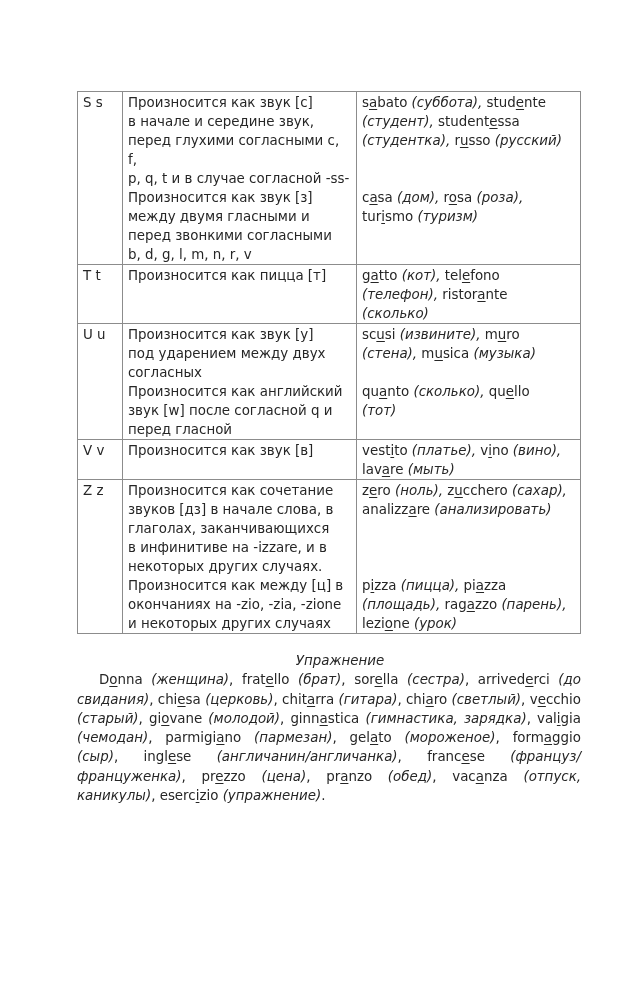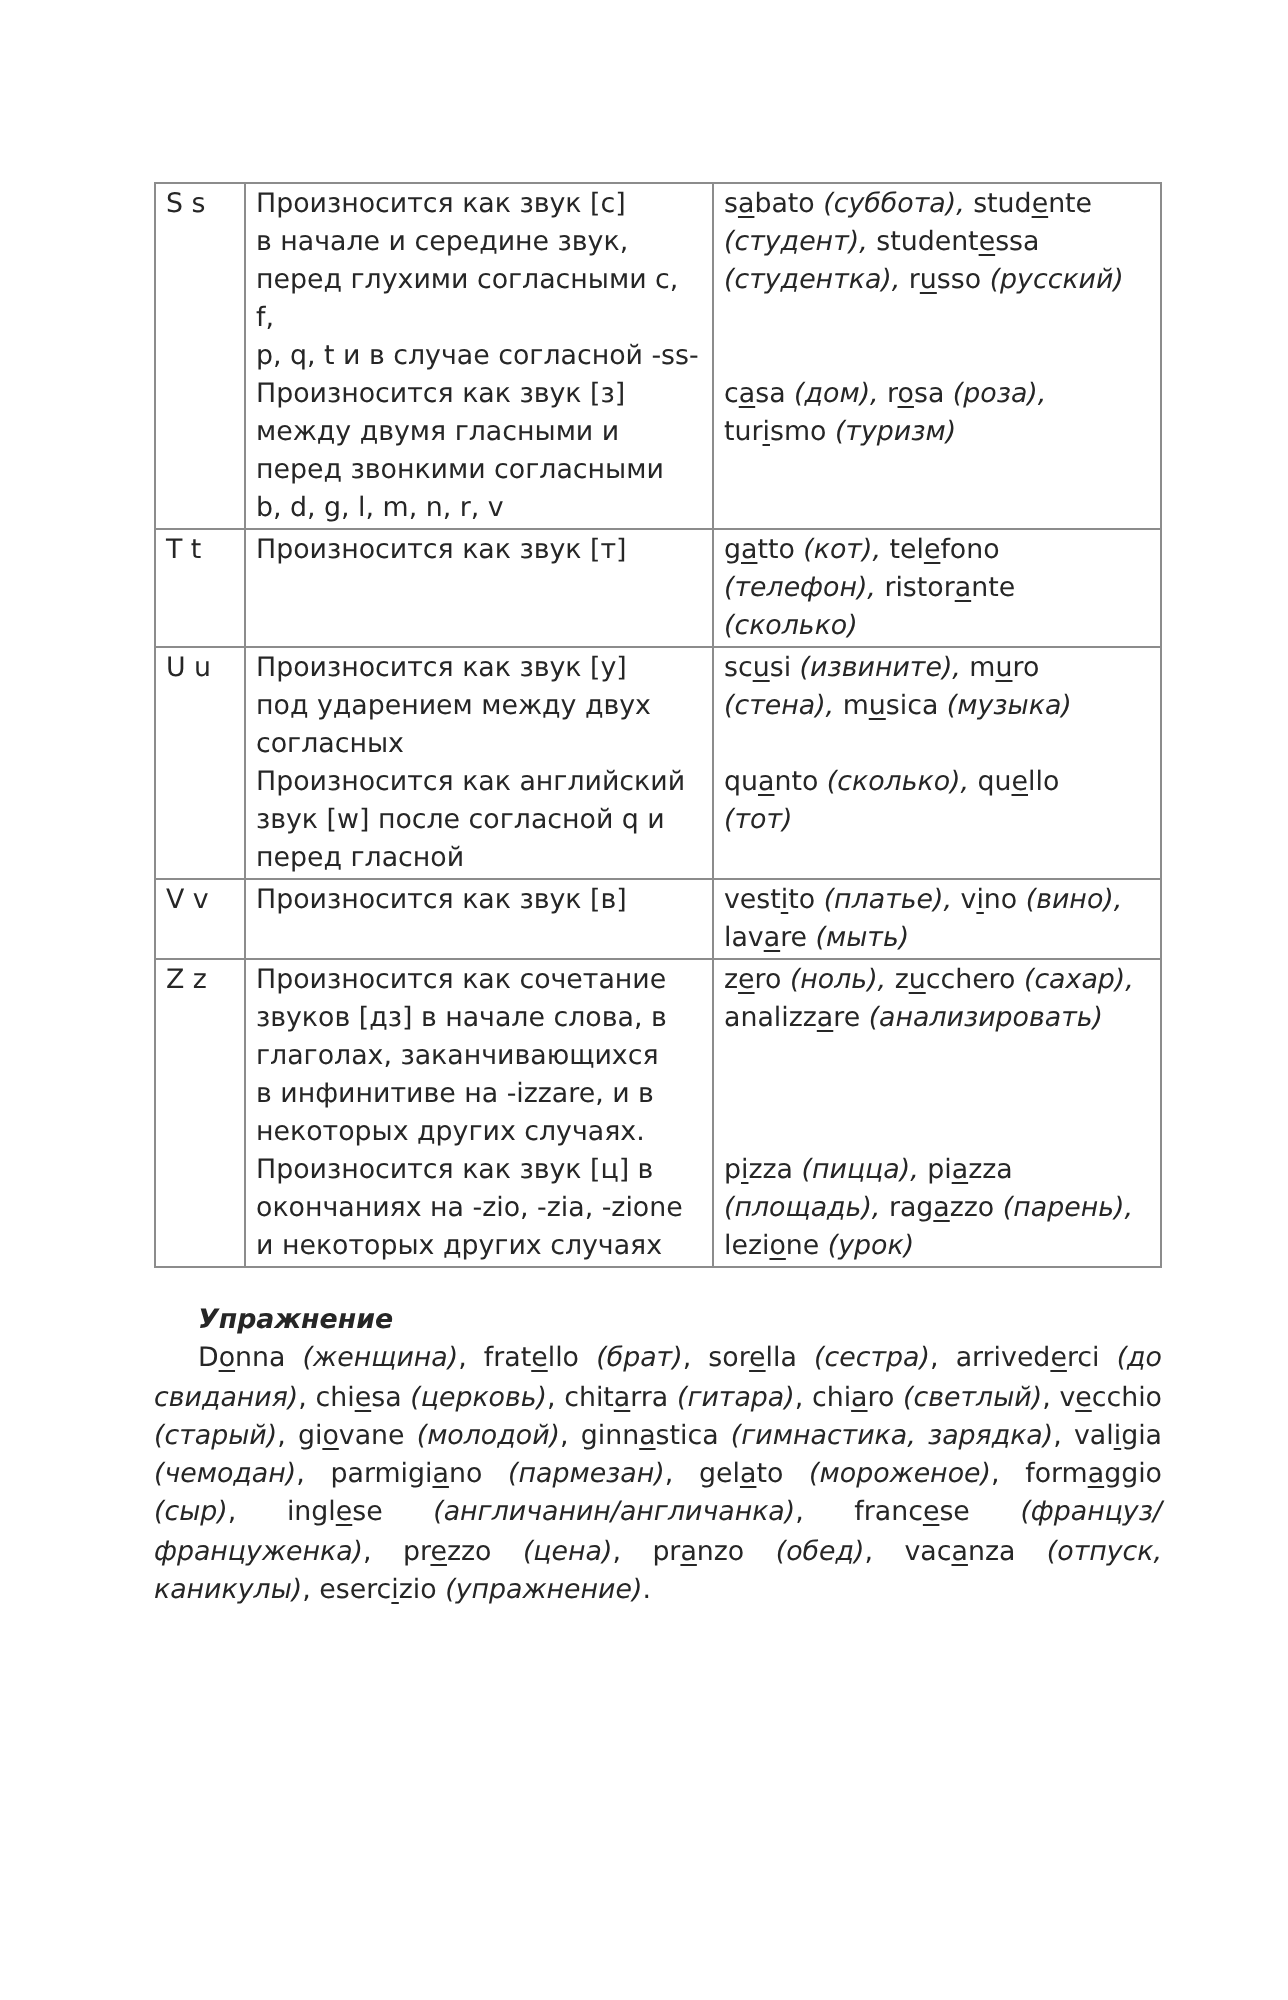--- a/index.html
+++ b/index.html
@@ -10,21 +10,21 @@
                border-collapse: collapse; font-size: 13.4px; line-height: 19px; }
   table.phon td { border: 1px solid #8c8c8c; vertical-align: top; padding: 1px 5px 0 5px; }
   td.c1 { width: 34px; }
   td.c2 { width: 223px; }
   td.c3 { }
   .ru { font-style: italic; }
   .u { text-decoration: underline; text-underline-offset: 2px; }
   .blank { height: 19px; }
   .exercise { position: absolute; left: 77px; top: 651px; width: 504px;
               font-size: 13.4px; line-height: 19.3px; }
-  .ex-title { font-weight: bold; font-style: italic; padding-left: 22px; }
+  .ex-title { font-weight: normal; font-style: italic; padding-left: 22px; text-align: center; }
   .ex-instr { font-style: italic; text-align: justify; text-indent: 22px; }
   .ex-words { text-align: justify; text-indent: 22px; }
 </style>
 </head>
 <body>
 
 <div class="page">
   <table class="phon">
     <tbody id="tbody">
         <tr>
@@ -45,21 +45,21 @@
             <div><span class="ru">(студентка),</span><span> r<span class="u">u</span>sso</span><span class="ru"> (русский)</span></div>
             <div class="blank"></div>
             <div class="blank"></div>
             <div><span>c<span class="u">a</span>sa</span><span class="ru"> (дом),</span><span> r<span class="u">o</span>sa</span><span class="ru"> (роза),</span></div>
             <div><span>tur<span class="u">i</span>smo</span><span class="ru"> (туризм)</span></div>
           </td>
         </tr>
         <tr>
           <td class="c1">T t</td>
           <td class="c2">
-            <div>Произносится как звук [т]</div>
+            <div>Произносится как пицца [т]</div>
           </td>
           <td class="c3">
             <div><span>g<span class="u">a</span>tto</span><span class="ru"> (кот),</span><span> tel<span class="u">e</span>fono</span></div>
             <div><span class="ru">(телефон),</span><span> ristor<span class="u">a</span>nte</span></div>
             <div><span class="ru">(сколько)</span></div>
           </td>
         </tr>
         <tr>
           <td class="c1">U u</td>
           <td class="c2">
@@ -89,21 +89,21 @@
           </td>
         </tr>
         <tr>
           <td class="c1">Z z</td>
           <td class="c2">
             <div>Произносится как сочетание</div>
             <div>звуков [дз] в начале слова, в</div>
             <div>глаголах, заканчивающихся</div>
             <div>в инфинитиве на -izzare, и в</div>
             <div>некоторых других случаях.</div>
-            <div>Произносится как звук [ц] в</div>
+            <div>Произносится как между [ц] в</div>
             <div>окончаниях на -zio, -zia, -zione</div>
             <div>и некоторых других случаях</div>
           </td>
           <td class="c3">
             <div><span>z<span class="u">e</span>ro</span><span class="ru"> (ноль),</span><span> z<span class="u">u</span>cchero</span><span class="ru"> (сахар),</span></div>
             <div><span>analizz<span class="u">a</span>re</span><span class="ru"> (анализировать)</span></div>
             <div class="blank"></div>
             <div class="blank"></div>
             <div class="blank"></div>
             <div><span>p<span class="u">i</span>zza</span><span class="ru"> (пицца),</span><span> pi<span class="u">a</span>zza</span></div>

